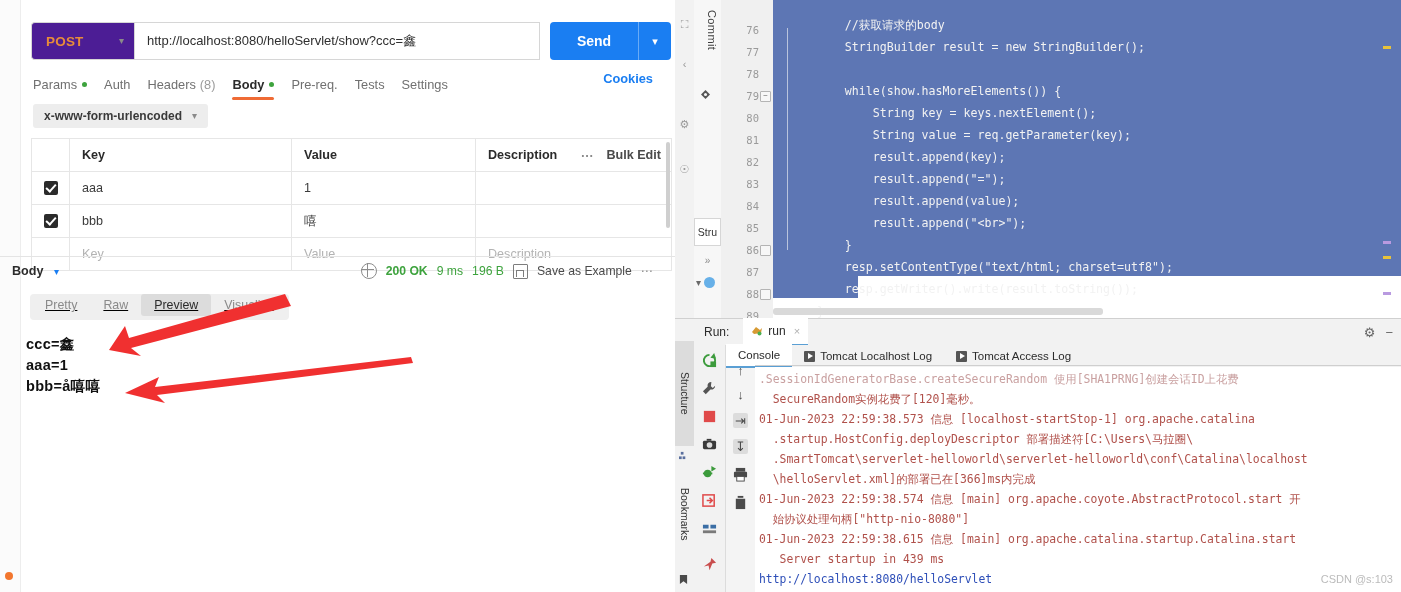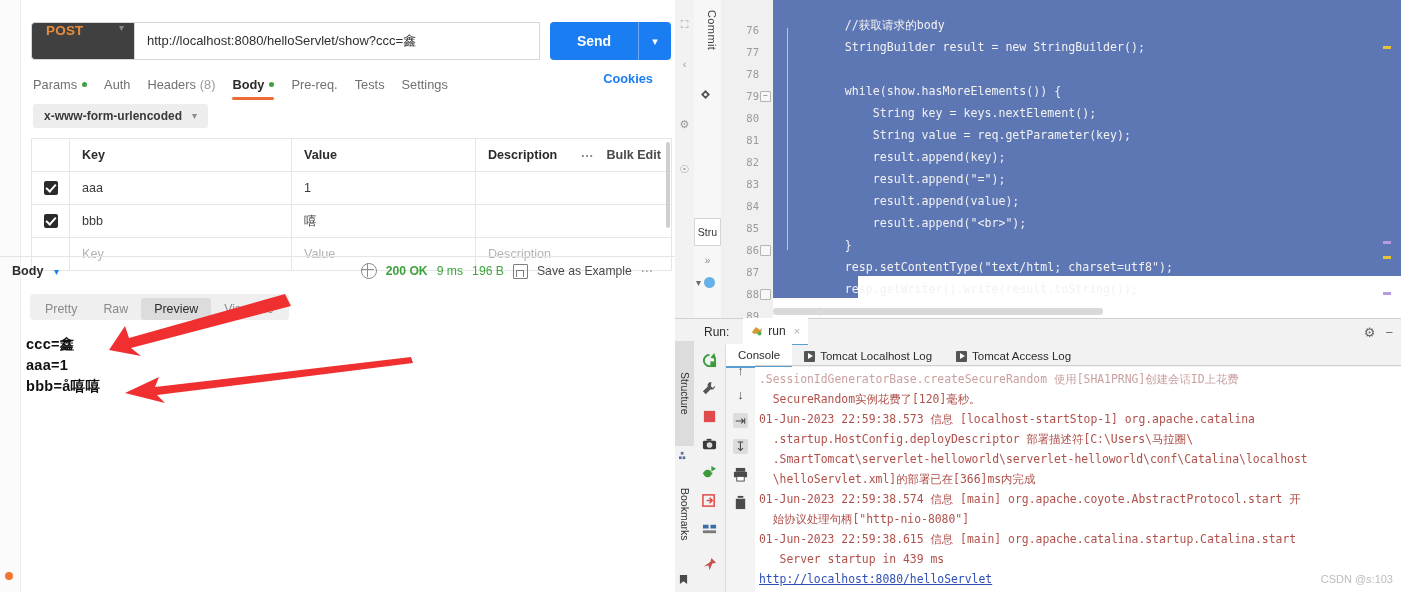--- a/index.html
+++ b/index.html
@@ -12,21 +12,21 @@
 
   
   .postman{position:absolute;left:0;top:0;width:675px;height:592px;background:#fff;overflow:hidden;}
   .pm-leftrail{position:absolute;left:0;top:0;width:20px;height:592px;background:#fbfbfb;border-right:1px solid #ededed;}
   .pm-dot{position:absolute;left:5px;bottom:12px;width:8px;height:8px;border-radius:50%;background:#f2762e;}
   .pm-body{position:absolute;left:21px;top:0;right:0;bottom:0;}
 
   .urlrow{position:absolute;left:10px;top:22px;width:640px;height:38px;display:flex;align-items:stretch;}
   .methodbox{
     width:103px;border:1px solid #d6d6d6;border-right:none;border-radius:4px 0 0 4px;
-    background:#404040;display:flex;justify-content:space-between;
+    background:#4c1d95;display:flex;align-items:center;justify-content:space-between;
     padding:0 10px 0 14px;box-sizing:border-box;
   }
   .method-label{color:#e78c3a;font-size:13.5px;font-weight:600;letter-spacing:.2px;}
   .caret{color:#8a8a8a;font-size:10px;line-height:1;}
   .urlbox{
     flex:1;border:1px solid #d6d6d6;background:#fff;display:flex;align-items:center;
     padding-left:12px;box-sizing:border-box;
   }
   .urlbox .urltext{font-size:13px;color:#2f2f2f;white-space:nowrap;}
   .sendbtn{
@@ -78,21 +78,21 @@
   .globe{width:14px;height:14px;border:1.3px solid #8d8d8d;border-radius:50%;position:relative;}
   .globe::before{content:"";position:absolute;left:5.2px;top:-.6px;width:1.3px;height:13.4px;background:#8d8d8d;}
   .globe::after{content:"";position:absolute;left:-.6px;top:5.2px;width:13.4px;height:1.3px;background:#8d8d8d;}
   .ok{color:#3ea33e;font-weight:600;}
   .ms,.sz{color:#3ea33e;}
   .savebox{width:13px;height:13px;border:1.4px solid #7d7d7d;border-radius:1px;position:relative;}
   .savebox::after{content:"";position:absolute;left:2.5px;top:5px;width:6px;height:6px;border:1.2px solid #7d7d7d;border-bottom:none;}
   .saveas{color:#4a4a4a;}
   .more3{color:#8a8a8a;letter-spacing:1px;}
 
-  .viewtabs{position:absolute;left:30px;top:294px;height:26px;background:#efefef;border-radius:4px;display:flex;align-items:flex-end;padding:0 2px;}
+  .viewtabs{position:absolute;left:30px;top:294px;height:26px;background:#efefef;border-radius:4px;display:flex;align-items:flex-start;padding:0 2px;text-decoration:underline;}
   .vtab{font-size:12.4px;color:#8a8a8a;padding:4px 13px;border-radius:3px;}
   .vtab.active{background:#dcdcdc;color:#2b2b2b;}
 
   .preview{position:absolute;left:26px;top:334px;font-size:14.5px;color:#111;line-height:21px;font-weight:600;letter-spacing:.3px;}
 
   .arrow{position:absolute;}
 
   
   .ide{position:absolute;left:675px;top:0;width:726px;height:592px;background:#f2f2f2;overflow:hidden;}
 
@@ -155,21 +155,21 @@
 
   .console-tabs{position:absolute;left:51px;top:26px;right:0;height:22px;background:#f2f2f2;display:flex;align-items:center;gap:0;}
   .ctab{font-size:11.5px;color:#2b2b2b;padding:0 12px;display:flex;align-items:center;gap:5px;height:22px;}
   .ctab.active{background:#fff;border-bottom:2px solid #5a9fd4;}
   .playsq{width:11px;height:11px;background:#555;border-radius:1px;position:relative;}
   .playsq::after{content:"";position:absolute;left:3.5px;top:2.5px;border-left:5px solid #fff;border-top:3px solid transparent;border-bottom:3px solid transparent;}
 
   .console{position:absolute;left:80px;top:48px;right:0;bottom:0;background:#fff;overflow:hidden;
     font-family:"DejaVu Sans Mono", monospace;font-size:11.4px;line-height:20px;color:#b0504a;padding:2px 0 0 4px;box-sizing:border-box;}
   .cline{white-space:pre;}
-  .clink{color:#2e4fb8;text-decoration:underline;}
+  .clink{color:#2e4fb8;}
   .clipped{color:#c9a0a0;}
   .csdn{position:absolute;right:8px;bottom:7px;font-size:11px;color:#bbb;font-family:"Liberation Sans",sans-serif;}
   .console-topline{position:absolute;left:80px;top:46px;right:0;height:1px;background:#cfcfcf;}
 </style>
 </head>
 <body>
 
 <div class="root">
 
   <div class="postman">

